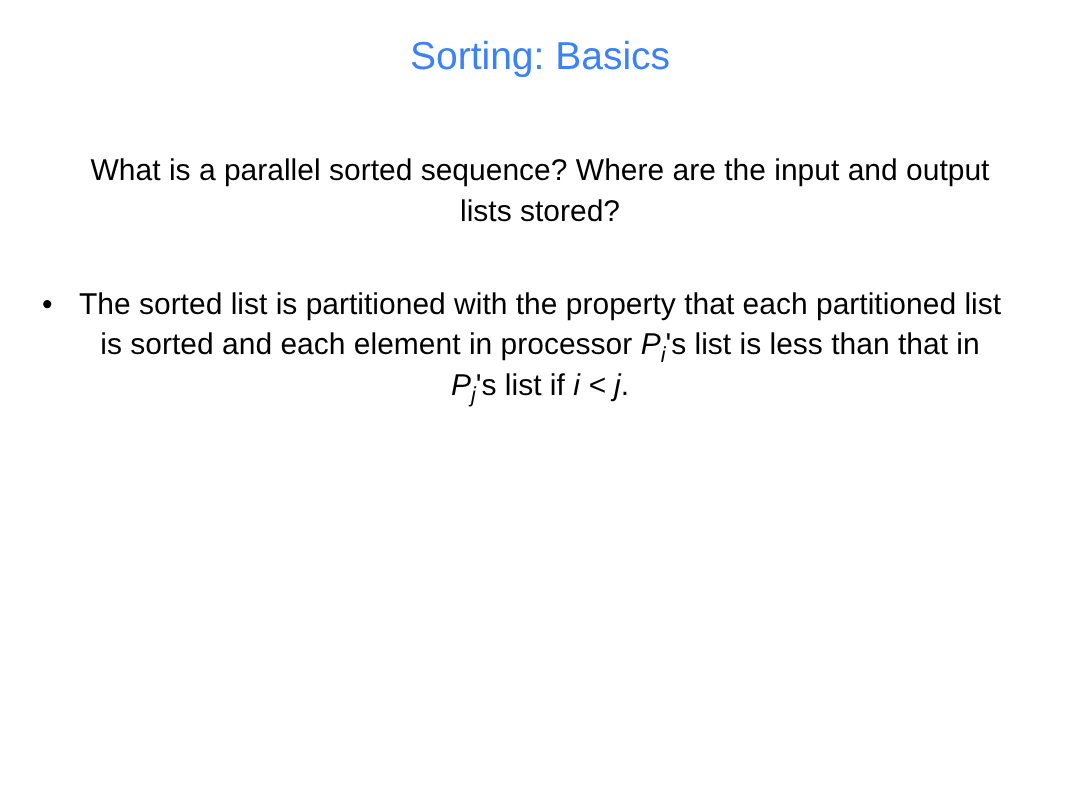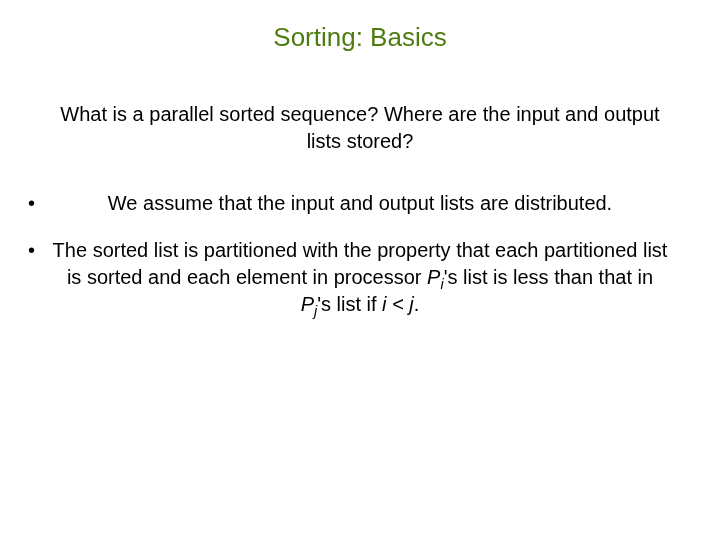--- a/index.html
+++ b/index.html
@@ -6,21 +6,21 @@
     body {
       width: 720px;
       height: 540px;
       background: #fff;
       font-family: Arial, Helvetica, sans-serif;
       color: #000;
       position: relative;
       overflow: hidden;
     }
     .title {
-      color: #4d7c0f;
+      color: #3b82f6;
       font-size: 26px;
       text-align: center;
       margin-top: 22px;
       font-weight: normal;
     }
     .intro {
       font-size: 20px;
       line-height: 1.35;
       margin: 48px 50px 0 50px;
     }
@@ -52,18 +52,15 @@
   </style>
 </head>
 <body>
 
 <h1 class="title">Sorting: Basics</h1>
 
 <p class="intro">What is a parallel sorted sequence? Where are the input and output lists stored?</p>
 
 <ul class="bullets">
   <li>
-    <span>We assume that the input and output lists are distributed.</span>
-  </li>
-  <li>
     <span>The sorted list is partitioned with the property that each partitioned list is sorted and each element in processor </span><span class="italic">P</span><span class="sub">i</span><span>'s list is less than that in </span><span class="italic">P</span><span class="sub">j</span><span>'s list if </span><span class="italic">i</span><span class="italic"> &lt; </span><span class="italic">j</span><span>.</span>
   </li>
 </ul>
 
 </body></html>

